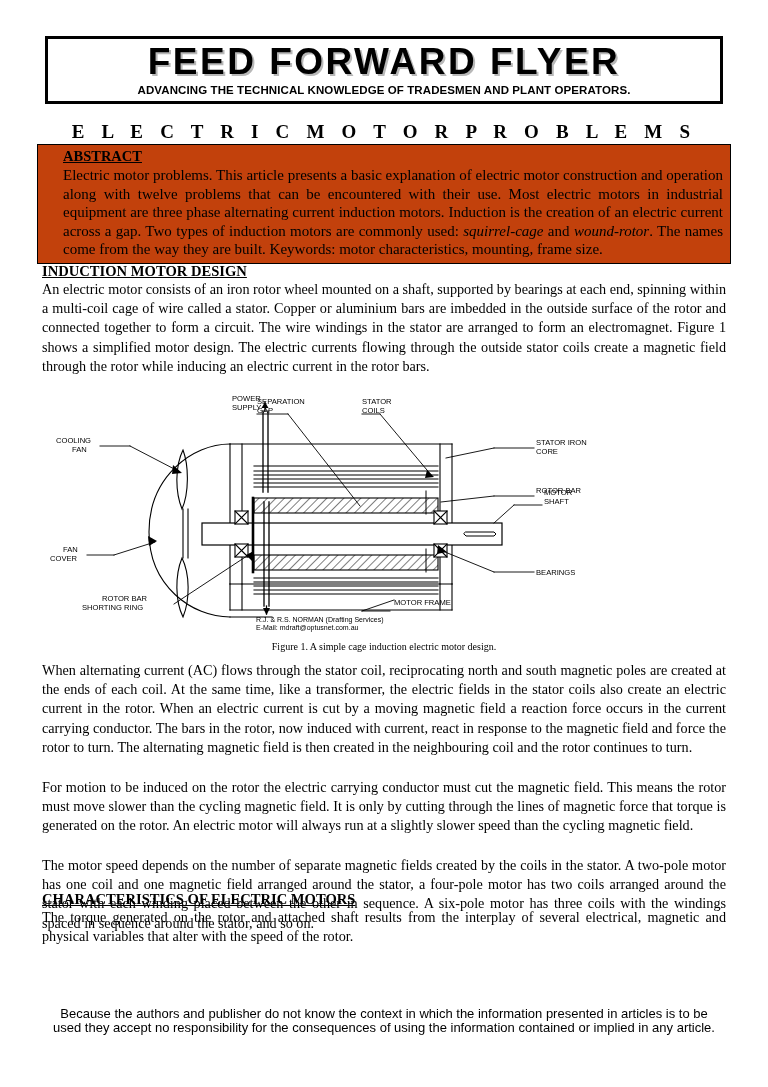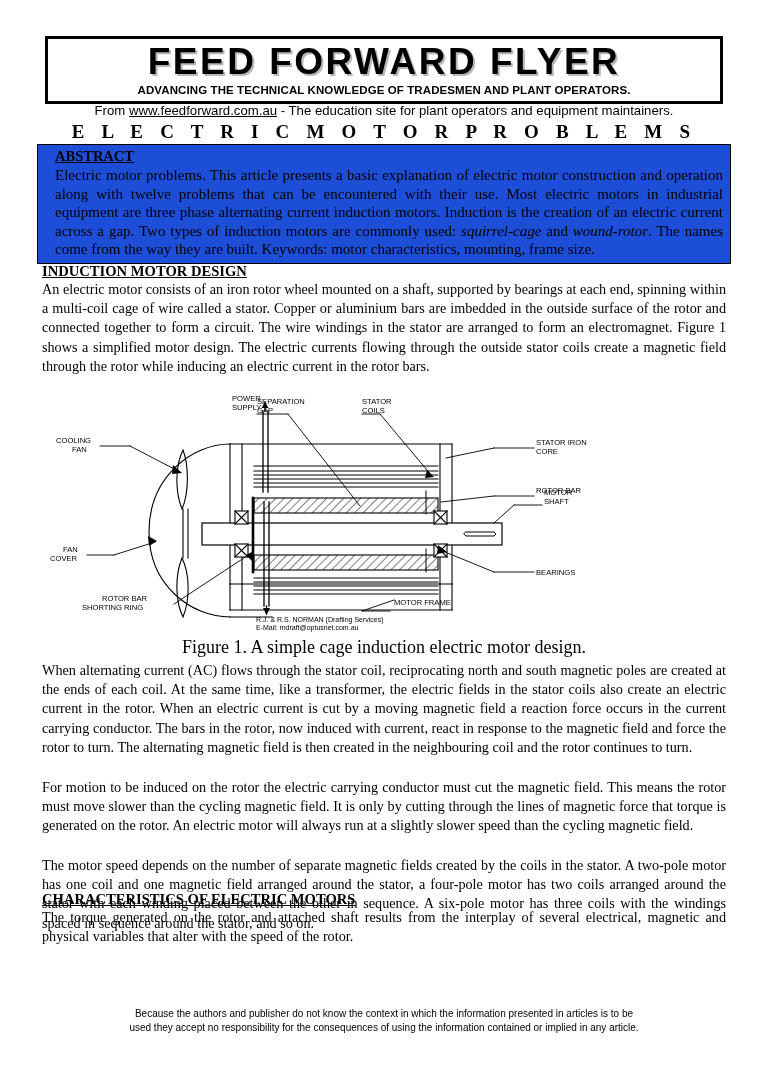--- a/index.html
+++ b/index.html
@@ -85,22 +85,22 @@
   }
 
   
   .abstract-box {
     position: absolute;
     left: 37px;
     top: 144px;
     width: 694px;
     box-sizing: border-box;
     border: 1px solid #000;
-    padding: 3px 7px 4px 17px;
-    background: #1d4ed8;
+    padding: 3px 7px 4px 25px;
+    background: #c2410c;
   }
   .abstract-head {
     font-weight: bold;
     font-size: 14.5px;
     line-height: 17px;
     text-decoration: underline;
     margin-bottom: 1px;
   }
   .abstract-body {
     font-size: 15px;
@@ -135,21 +135,21 @@
     width: 684px;
     height: 240px;
   }
   .figure-svg { display: block; }
   .figure-caption {
     position: absolute;
     left: 42px;
     top: 638px;
     width: 684px;
     text-align: center;
-    font-size: 18px;
+    font-size: 10px;
     line-height: 18px;
   }
 
   
   .footer {
     position: absolute;
     left: 0;
     top: 1007px;
     width: 768px;
     text-align: center;
@@ -164,36 +164,35 @@
     text-decoration: underline;
     font-size: 10.2px;
   }
   .footer-line1 .lnk {
     font-family: "Liberation Serif", "DejaVu Serif", serif;
     font-size: 13.6px;
     color: #2222cc;
     text-decoration: underline;
   }
   .footer-disc {
-    font-size: 10px;
+    font-size: 13px;
     line-height: 13.5px;
     white-space: nowrap;
   }
 </style>
 </head>
 <body>
 
 <div class="page">
 
   <div class="masthead">
     <div class="masthead-title">FEED FORWARD FLYER</div>
     <div class="masthead-sub">ADVANCING THE TECHNICAL KNOWLEDGE OF TRADESMEN AND PLANT OPERATORS.</div>
   </div>
 
-  <div class="fromline"><span>From </span><span class="u">www.feedforward.com.au</span><span> - The education site for plant operators and equipment maintainers.</span></div>
 
   <div class="article-title">E L E C T R I C    M O T O R    P R O B L E M S</div>
 
   <div class="abstract-box">
     <div class="abstract-head">ABSTRACT</div>
     <div class="abstract-body"><span>Electric motor problems.  This article presents a basic explanation of electric motor construction and operation along with twelve problems that can be encountered with their use.  Most electric motors in industrial equipment are three phase alternating current induction motors.  Induction is the creation of an electric current across a gap.  Two types of induction motors are commonly used: </span><i>squirrel-cage</i><span> and </span><i>wound-rotor</i><span>.  The names come from the way they are built.  Keywords:  motor characteristics, mounting, frame size.</span></div>
   </div>
 
   <div class="block" style="top:262px;font-family:Liberation Serif, serif;">
     <div class="section-head">INDUCTION MOTOR DESIGN</div>

